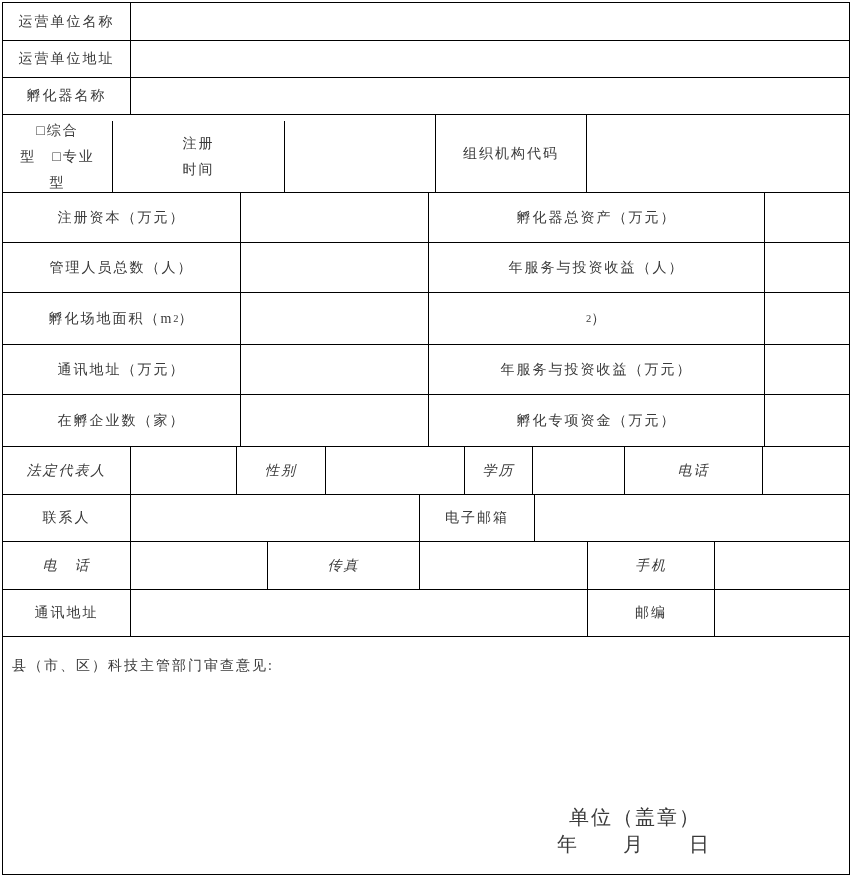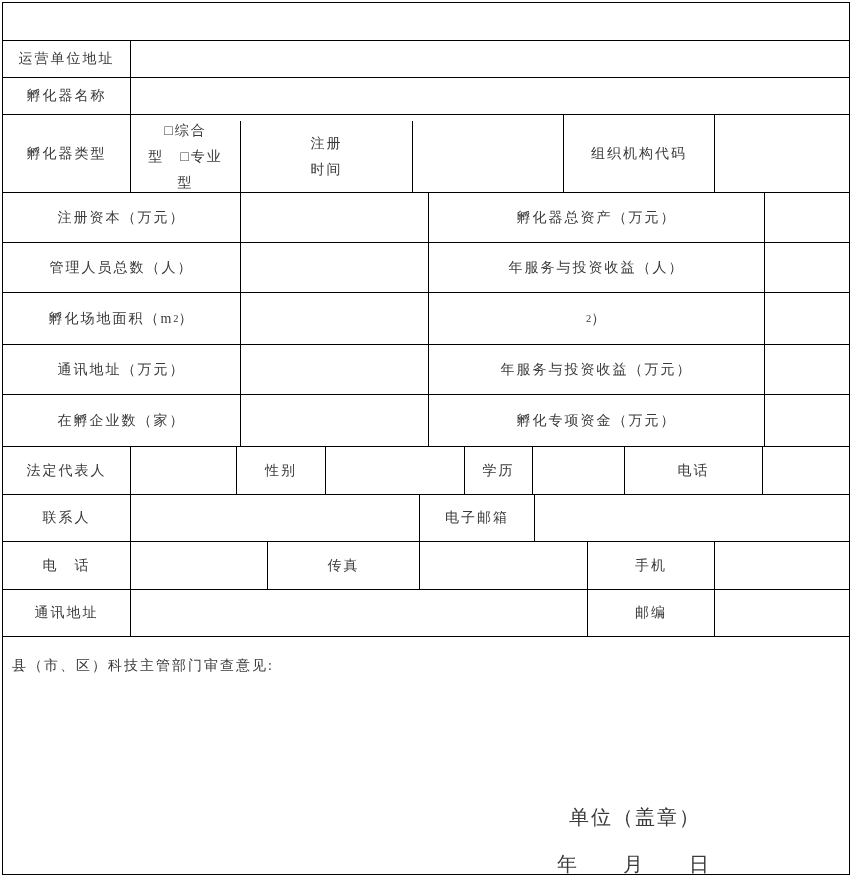--- a/index.html
+++ b/index.html
@@ -24,64 +24,64 @@
     display: flex; align-items: center; justify-content: center;
     text-align: center;
     font-size: 14px; letter-spacing: 2px; line-height: 26px;
     overflow: hidden;
   }
   .cell:last-child { border-right: none; flex: 1 1 auto; }
   .prewrap { white-space: pre-line; margin-top: 6px; }
   sup { font-size: 0.75em; letter-spacing: 0; }
   
   .h38 { height: 38px; } .h37 { height: 37px; } .h78 { height: 78px; }
-  .h50 { height: 50px; } .h52 { height: 52px; } .h48 { height: 48px; }
+  .h50 { height: 50px; } .h52 { height: 52px; } .h48 { height: 48px; font-style: italic; }
   .h47 { height: 47px; }
   
   .w68 { width: 68px; }  .w89 { width: 89px; }  .w92 { width: 92px; }
   .w106 { width: 106px; } .w110 { width: 110px; } .w115 { width: 115px; }
   .w127 { width: 127px; } .w128 { width: 128px; } .w137 { width: 137px; }
   .w138 { width: 138px; } .w139 { width: 139px; } .w151 { width: 151px; }
   .w152 { width: 152px; } .w168 { width: 168px; } .w172 { width: 172px; }
   .w188 { width: 188px; } .w238 { width: 238px; } .w289 { width: 289px; }
   .w336 { width: 336px; } .w457 { width: 457px; }
   
   .review-cell {
     position: relative; flex: 1 1 auto;
     display: block; text-align: left;
   }
   .review-title {
     position: absolute; left: 9px; top: 16px;
     font-size: 14px; letter-spacing: 2px;
   }
   .seal-block { position: absolute; left: 554px; top: 170px; font-size: 20px; letter-spacing: 2px; }
   .seal-line { padding-left: 12px; line-height: 20px; }
-  .date-line { margin-top: 27px; line-height: 20px; }
+  .date-line { margin-top: 7px; line-height: 20px; }
 </style>
 </head>
 <body>
 
 <div class="form-table">
 
   <div class="row h38">
+    <div class="cell w128">运营单位名称</div>
     <div class="cell"></div>
   </div>
 
   <div class="row h37">
     <div class="cell w128">运营单位地址</div>
     <div class="cell"></div>
   </div>
 
   <div class="row h37">
     <div class="cell w128">孵化器名称</div>
     <div class="cell"></div>
   </div>
 
   <div class="row h78">
-    <div class="cell w128">孵化器类型</div>
     <div class="cell w110 prewrap">□综合
 型　□专业
 型</div>
     <div class="cell w172 prewrap">注册
 时间</div>
     <div class="cell w151"></div>
     <div class="cell w151">组织机构代码</div>
     <div class="cell"></div>
   </div>
 

